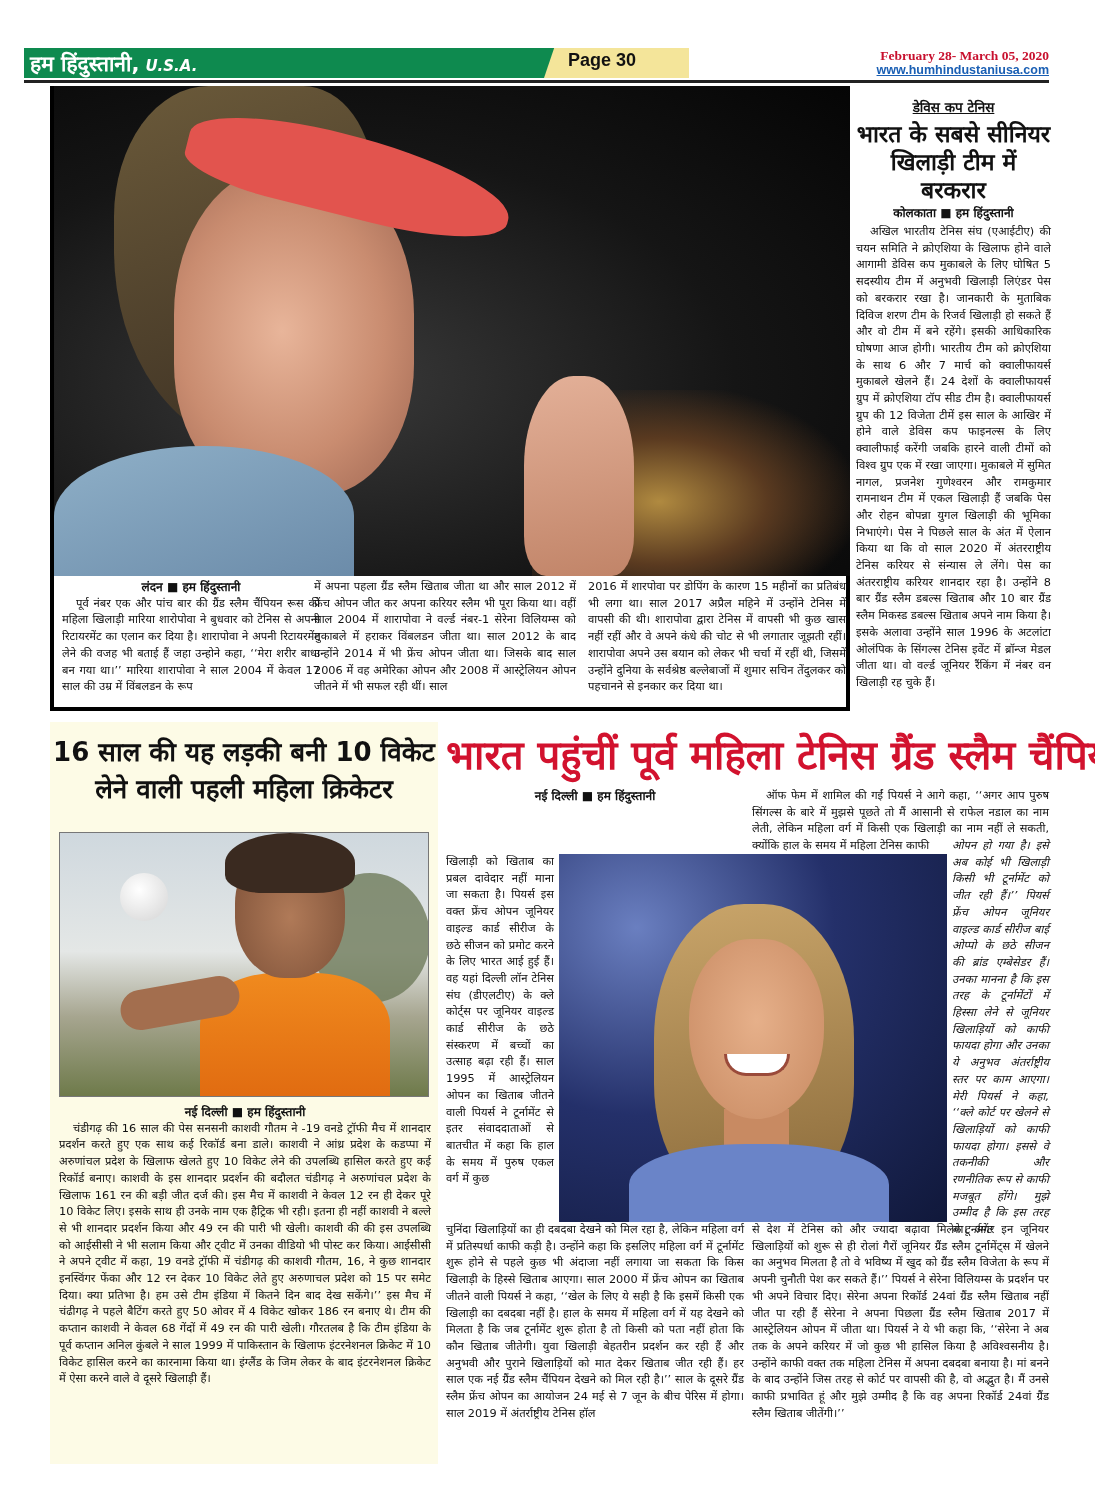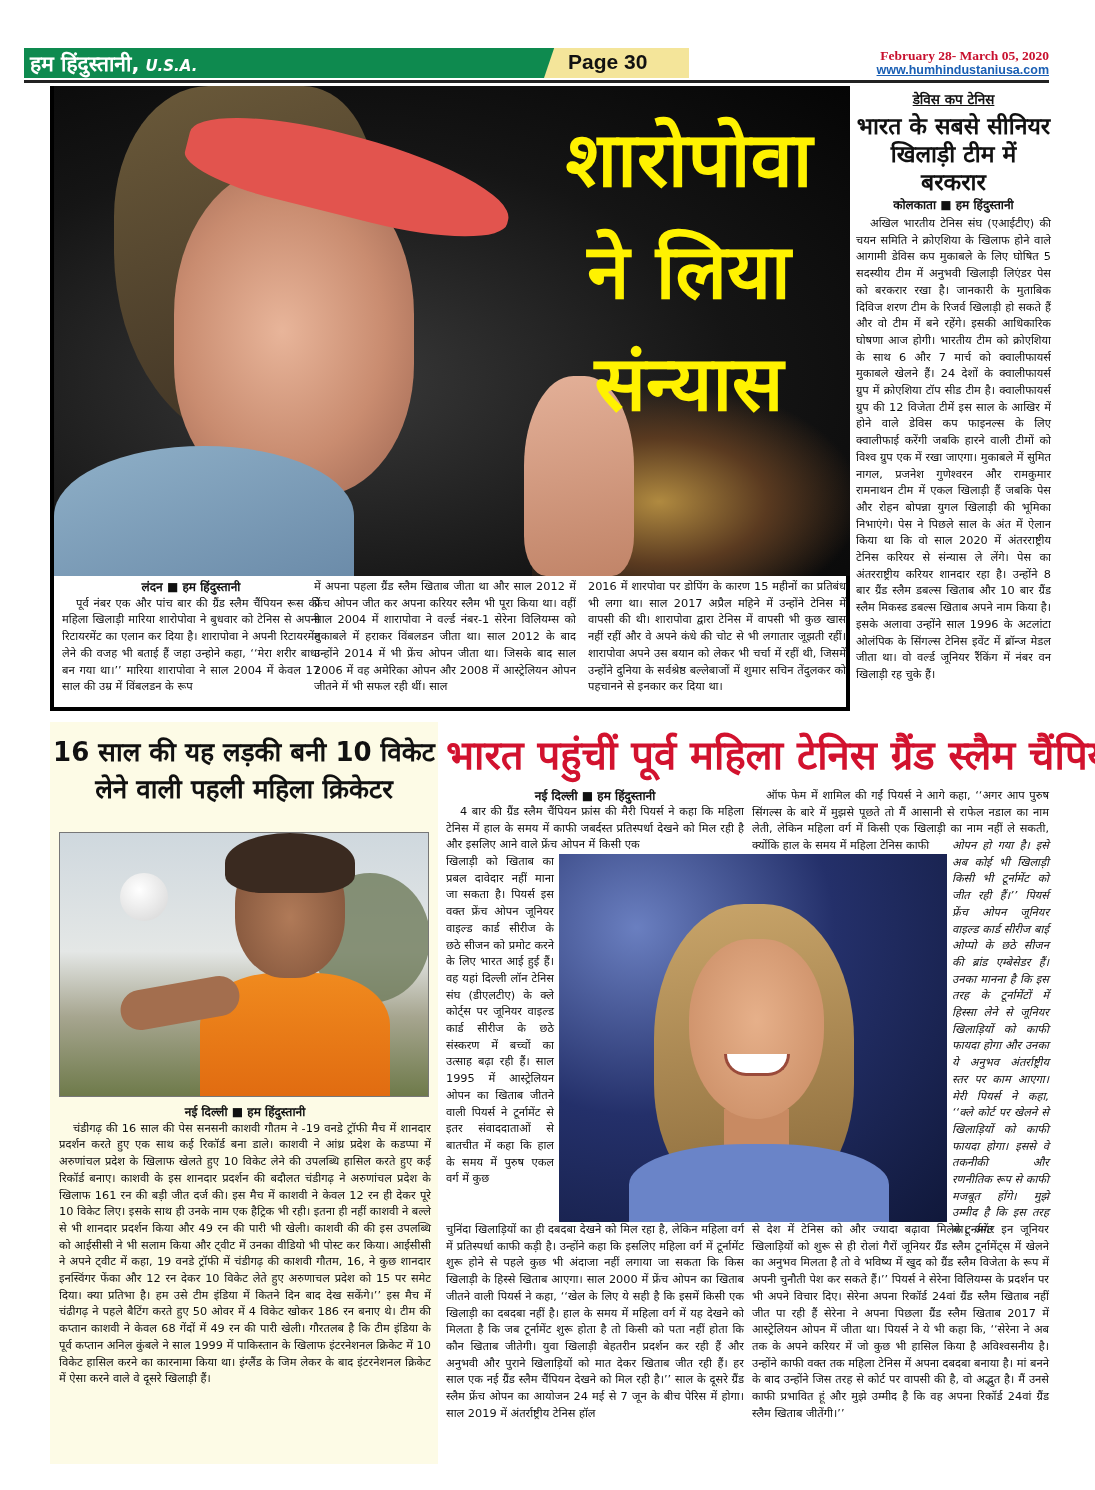--- a/index.html
+++ b/index.html
@@ -7,21 +7,21 @@
   body { position: relative; font-family: "DejaVu Sans", sans-serif; color: #111; }
 
   
   .masthead { position: absolute; left: 24px; top: 48px; width: 1025px; height: 30px; }
   .brand-bar { position: absolute; left: 0; top: 0; width: 560px; height: 30px; background: #0e8a4f;
     clip-path: polygon(0 0, 100% 0, 96% 100%, 0 100%); }
   .brand-name { position: absolute; left: 6px; top: 1px; color: #fff; font-weight: bold; font-size: 21px; white-space: nowrap; }
   .brand-sub { font-style: italic; font-size: 15px; margin-left: 6px; }
   .page-tab { position: absolute; left: 520px; top: 0; width: 145px; height: 30px; background: #f4e59a;
     clip-path: polygon(7% 0, 100% 0, 100% 100%, 0 100%); }
-  .page-label { position: absolute; left: 24px; top: 2px; font-family: "Liberation Sans", sans-serif; font-weight: bold; font-size: 21px; color: #111; }
+  .page-label { position: absolute; left: 24px; top: 2px; font-family: "Liberation Sans", sans-serif; font-weight: bold; font-size: 18px; color: #111; }
   .issue-date { position: absolute; right: 0; top: 0; color: #c8102e; font-family: Liberation Serif, serif; font-weight: bold; font-size: 13.5px; }
   .site-url { position: absolute; right: 0; top: 15px; color: #1a5fb4; font-family: "Liberation Sans", sans-serif; font-weight: bold; font-size: 12.5px; text-decoration: underline; }
   .masthead-rule { position: absolute; left: 24px; top: 80px; width: 1025px; height: 3px; background: #222; }
 
   
   .top-story { position: absolute; left: 50px; top: 86px; width: 800px; height: 625px; border: 4px solid #000; border-top: none; background: #fff; }
   .hero-photo { position: absolute; left: 0; top: 0; width: 796px; height: 490px; overflow: hidden;
     background: radial-gradient(ellipse at 35% 60%, #3a3a3a 0%, #151515 55%, #050505 100%); }
   .hero-photo .blur-light { position: absolute; left: 60%; top: 62%; width: 40%; height: 38%;
     background: radial-gradient(ellipse at 40% 60%, #b08a40 0%, #5a3a20 40%, transparent 75%); }
@@ -39,21 +39,21 @@
   .headline-big span { display: block; }
   .top-body { position: absolute; top: 493px; font-size: 11.3px; line-height: 16.7px; text-align: justify; }
   .top-col1 { left: 8px; width: 258px; }
   .top-col2 { left: 260px; width: 262px; }
   .top-col3 { left: 534px; width: 258px; }
   .dateline { font-weight: bold; text-align: center; font-size: 12px; }
   .indent { text-indent: 14px; }
 
   
   .side-story { position: absolute; left: 856px; top: 86px; width: 195px; }
-  .kicker { font-weight: bold; font-size: 13.5px; text-align: center; text-decoration: underline; margin-top: 4px; }
+  .kicker { font-weight: bold; font-size: 13.5px; text-align: center; text-decoration: underline; margin-top: 12px; }
   .side-headline { font-weight: bold; font-size: 23px; line-height: 28px; text-align: center; margin-top: 4px; }
   .side-body { font-size: 11.3px; line-height: 16.7px; text-align: justify; margin-top: 3px; }
 
   
   .cricket { position: absolute; left: 50px; top: 722px; width: 388px; height: 742px; background: #fdfbe6; }
   .cricket-headline { font-weight: bold; font-size: 26px; line-height: 37px; text-align: center; margin-top: 12px; color: #111; }
   .cricket-photo { position: absolute; left: 9px; top: 110px; width: 370px; height: 265px; border: 1px solid #777;
     background: linear-gradient(180deg, #cfd8de 0%, #e4e7e6 45%, #a6a58f 70%, #6e7a4a 100%); overflow: hidden; }
   .cricket-photo .tree { position: absolute; left: 250px; top: 40px; width: 120px; height: 130px; background: #6e7a5a; border-radius: 50%; opacity: .8; }
   .cricket-photo .girl-head { position: absolute; left: 175px; top: 10px; width: 110px; height: 135px; background: radial-gradient(ellipse at 50% 55%, #b07a58 0%, #7a4e36 100%); border-radius: 45%; }
@@ -98,25 +98,20 @@
 <div class="masthead-rule"></div>
 
 <article class="top-story">
   <div class="hero-photo">
     <div class="blur-light"></div>
     <div class="hair"></div>
     <div class="face"></div>
     <div class="visor"></div>
     <div class="shoulder"></div>
     <div class="hand"></div>
-    <h1 class="headline-big">
-      <span>शारोपोवा</span>
-      <span>ने लिया</span>
-      <span>संन्यास</span>
-    </h1>
   </div>
   <div class="top-body top-col1">
     <div class="dateline">लंदन ■ हम हिंदुस्तानी</div>
     <p class="indent">पूर्व नंबर एक और पांच बार की ग्रैंड स्लैम चैंपियन रूस की महिला खिलाड़ी मारिया शारोपोवा ने बुधवार को टेनिस से अपनी रिटायरमेंट का एलान कर दिया है। शारापोवा ने अपनी रिटायरमेंट लेने की वजह भी बताई हैं जहा उन्होने कहा, ‘‘मेरा शरीर बाधा बन गया था।’’ मारिया शारापोवा ने साल 2004 में केवल 17 साल की उम्र में विंबलडन के रूप</p>
   </div>
   <div class="top-body top-col2">
     <p>में अपना पहला ग्रैंड स्लैम खिताब जीता था और साल 2012 में फ्रेंच ओपन जीत कर अपना करियर स्लैम भी पूरा किया था। वहीं साल 2004 में शारापोवा ने वर्ल्ड नंबर-1 सेरेना विलियम्स को मुकाबले में हराकर विंबलडन जीता था। साल 2012 के बाद उन्होंने 2014 में भी फ्रेंच ओपन जीता था। जिसके बाद साल 2006 में वह अमेरिका ओपन और 2008 में आस्ट्रेलियन ओपन जीतने में भी सफल रही थीं। साल</p>
   </div>
   <div class="top-body top-col3">
     <p>2016 में शारपोवा पर डोपिंग के कारण 15 महीनों का प्रतिबंध भी लगा था। साल 2017 अप्रैल महिने में उन्होंने टेनिस में वापसी की थी। शारापोवा द्वारा टेनिस में वापसी भी कुछ खास नहीं रहीं और वे अपने कंधे की चोट से भी लगातार जूझती रहीं। शारापोवा अपने उस बयान को लेकर भी चर्चा में रहीं थी, जिसमें उन्होंने दुनिया के सर्वश्रेष्ठ बल्लेबाजों में शुमार सचिन तेंदुलकर को पहचानने से इनकार कर दिया था।</p>
@@ -147,23 +142,20 @@
     <div class="dateline">नई दिल्ली ■ हम हिंदुस्तानी</div>
     <p class="indent">चंडीगढ़ की 16 साल की पेस सनसनी काशवी गौतम ने -19 वनडे ट्रॉफी मैच में शानदार प्रदर्शन करते हुए एक साथ कई रिकॉर्ड बना डाले। काशवी ने आंध्र प्रदेश के कडप्पा में अरुणांचल प्रदेश के खिलाफ खेलते हुए 10 विकेट लेने की उपलब्धि हासिल करते हुए कई रिकॉर्ड बनाए। काशवी के इस शानदार प्रदर्शन की बदौलत चंडीगढ़ ने अरुणांचल प्रदेश के खिलाफ 161 रन की बड़ी जीत दर्ज की। इस मैच में काशवी ने केवल 12 रन ही देकर पूरे 10 विकेट लिए। इसके साथ ही उनके नाम एक हैट्रिक भी रही। इतना ही नहीं काशवी ने बल्ले से भी शानदार प्रदर्शन किया और 49 रन की पारी भी खेली। काशवी की की इस उपलब्धि को आईसीसी ने भी सलाम किया और ट्वीट में उनका वीडियो भी पोस्ट कर किया। आईसीसी ने अपने ट्वीट में कहा, 19 वनडे ट्रॉफी में चंडीगढ़ की काशवी गौतम, 16, ने कुछ शानदार इनस्विंगर फेंका और 12 रन देकर 10 विकेट लेते हुए अरुणाचल प्रदेश को 15 पर समेट दिया। क्या प्रतिभा है। हम उसे टीम इंडिया में कितने दिन बाद देख सकेंगे।’’ इस मैच में चंढीगढ़ ने पहले बैटिंग करते हुए 50 ओवर में 4 विकेट खोकर 186 रन बनाए थे। टीम की कप्तान काशवी ने केवल 68 गेंदों में 49 रन की पारी खेली। गौरतलब है कि टीम इंडिया के पूर्व कप्तान अनिल कुंबले ने साल 1999 में पाकिस्तान के खिलाफ इंटरनेशनल क्रिकेट में 10 विकेट हासिल करने का कारनामा किया था। इंग्लैंड के जिम लेकर के बाद इंटरनेशनल क्रिकेट में ऐसा करने वाले वे दूसरे खिलाड़ी हैं।</p>
   </div>
 </article>
 
 <article class="pierce">
   <h2 class="pierce-headline">भारत पहुंचीं पूर्व महिला टेनिस ग्रैंड स्लैम चैंपियन</h2>
   <div class="pierce-text p-top-left">
     <div class="dateline">नई दिल्ली ■ हम हिंदुस्तानी</div>
   </div>
-  <div class="pierce-text" style="left:0;top:82px;width:298px;">
-    <p class="indent">4 बार की ग्रैंड स्लैम चैंपियन फ्रांस की मैरी पियर्स ने कहा कि महिला टेनिस में हाल के समय में काफी जबर्दस्त प्रतिस्पर्धा देखने को मिल रही है और इसलिए आने वाले फ्रेंच ओपन में किसी एक</p>
-  </div>
   <div class="pierce-text p-top-right">
     <p class="indent">ऑफ फेम में शामिल की गईं पियर्स ने आगे कहा, ‘‘अगर आप पुरुष सिंगल्स के बारे में मुझसे पूछते तो मैं आसानी से राफेल नडाल का नाम लेती, लेकिन महिला वर्ग में किसी एक खिलाड़ी का नाम नहीं ले सकती, क्योंकि हाल के समय में महिला टेनिस काफी</p>
   </div>
   <div class="pierce-text" style="left:0;top:132px;width:108px;">
     <p>खिलाड़ी को खिताब का प्रबल दावेदार नहीं माना जा सकता है। पियर्स इस वक्त फ्रेंच ओपन जूनियर वाइल्ड कार्ड सीरीज के छठे सीजन को प्रमोट करने के लिए भारत आई हुई हैं। वह यहां दिल्ली लॉन टेनिस संघ (डीएलटीए) के क्ले कोर्ट्स पर जूनियर वाइल्ड कार्ड सीरीज के छठे संस्करण में बच्चों का उत्साह बढ़ा रही हैं। साल 1995 में आस्ट्रेलियन ओपन का खिताब जीतने वाली पियर्स ने टूर्नामेंट से इतर संवाददाताओं से बातचीत में कहा कि हाल के समय में पुरुष एकल वर्ग में कुछ</p>
   </div>
   <div class="pierce-photo">
     <div class="hair"></div>
     <div class="neck"></div>
     <div class="face"></div>

